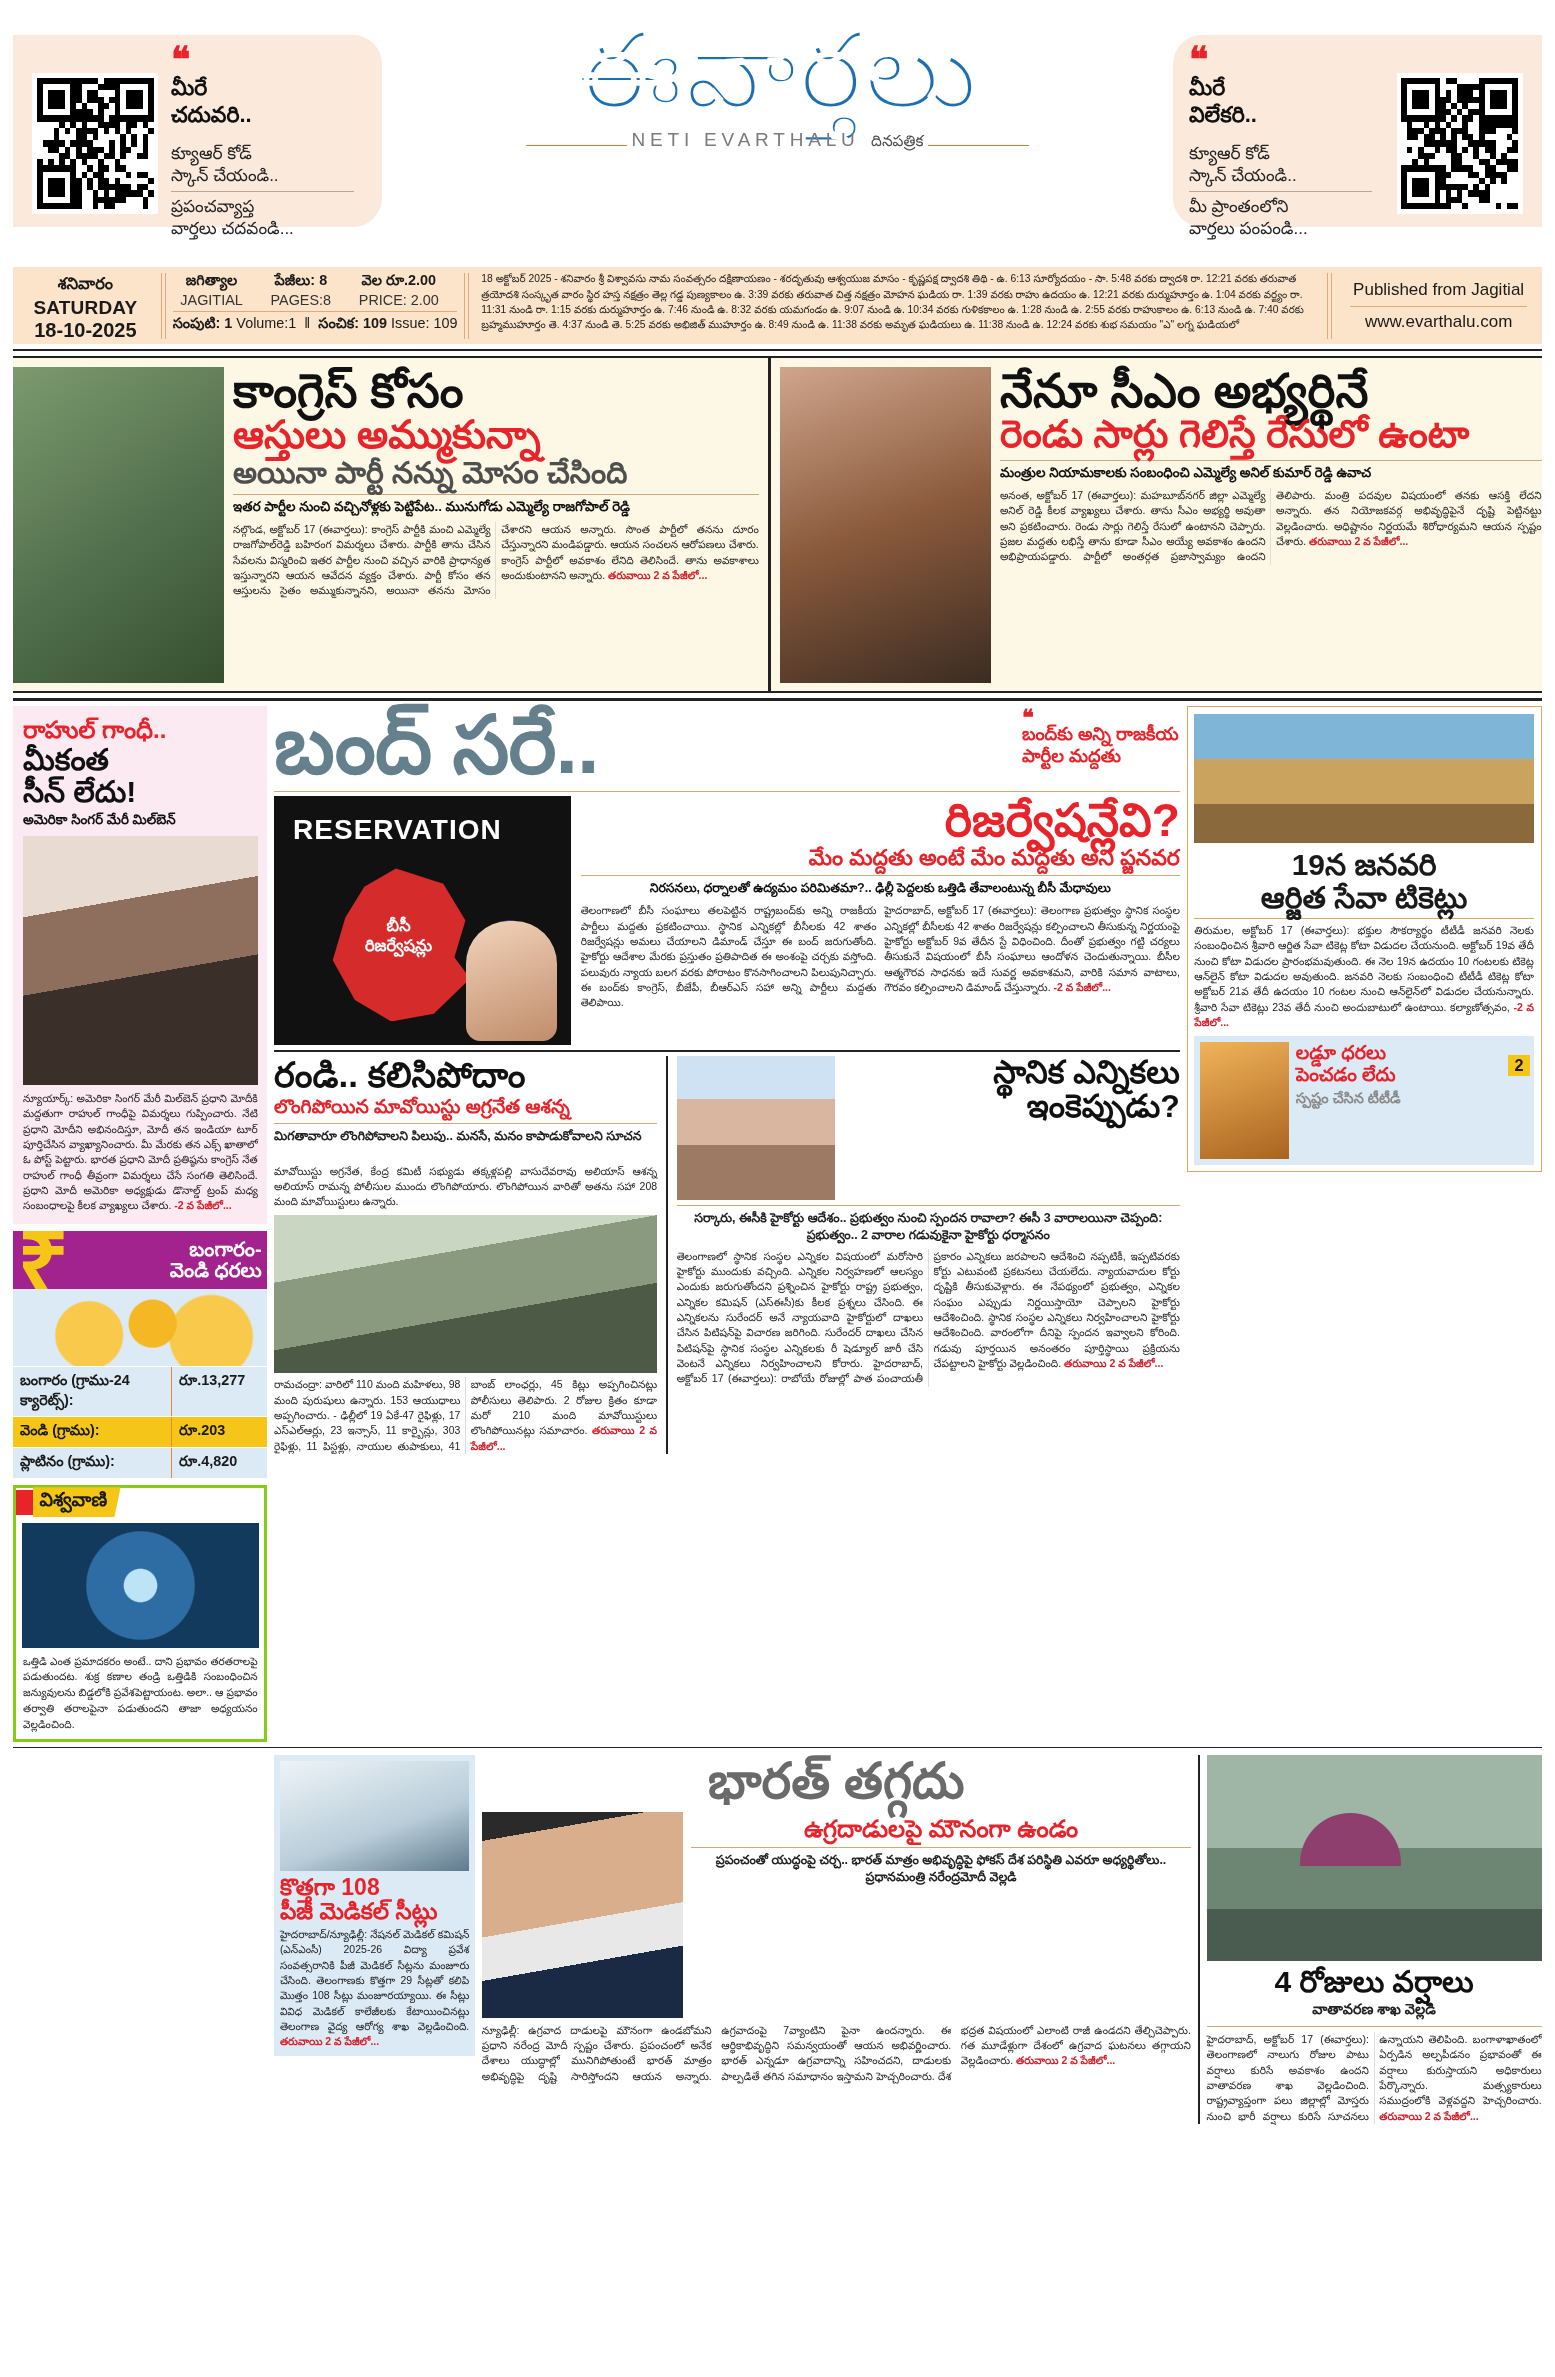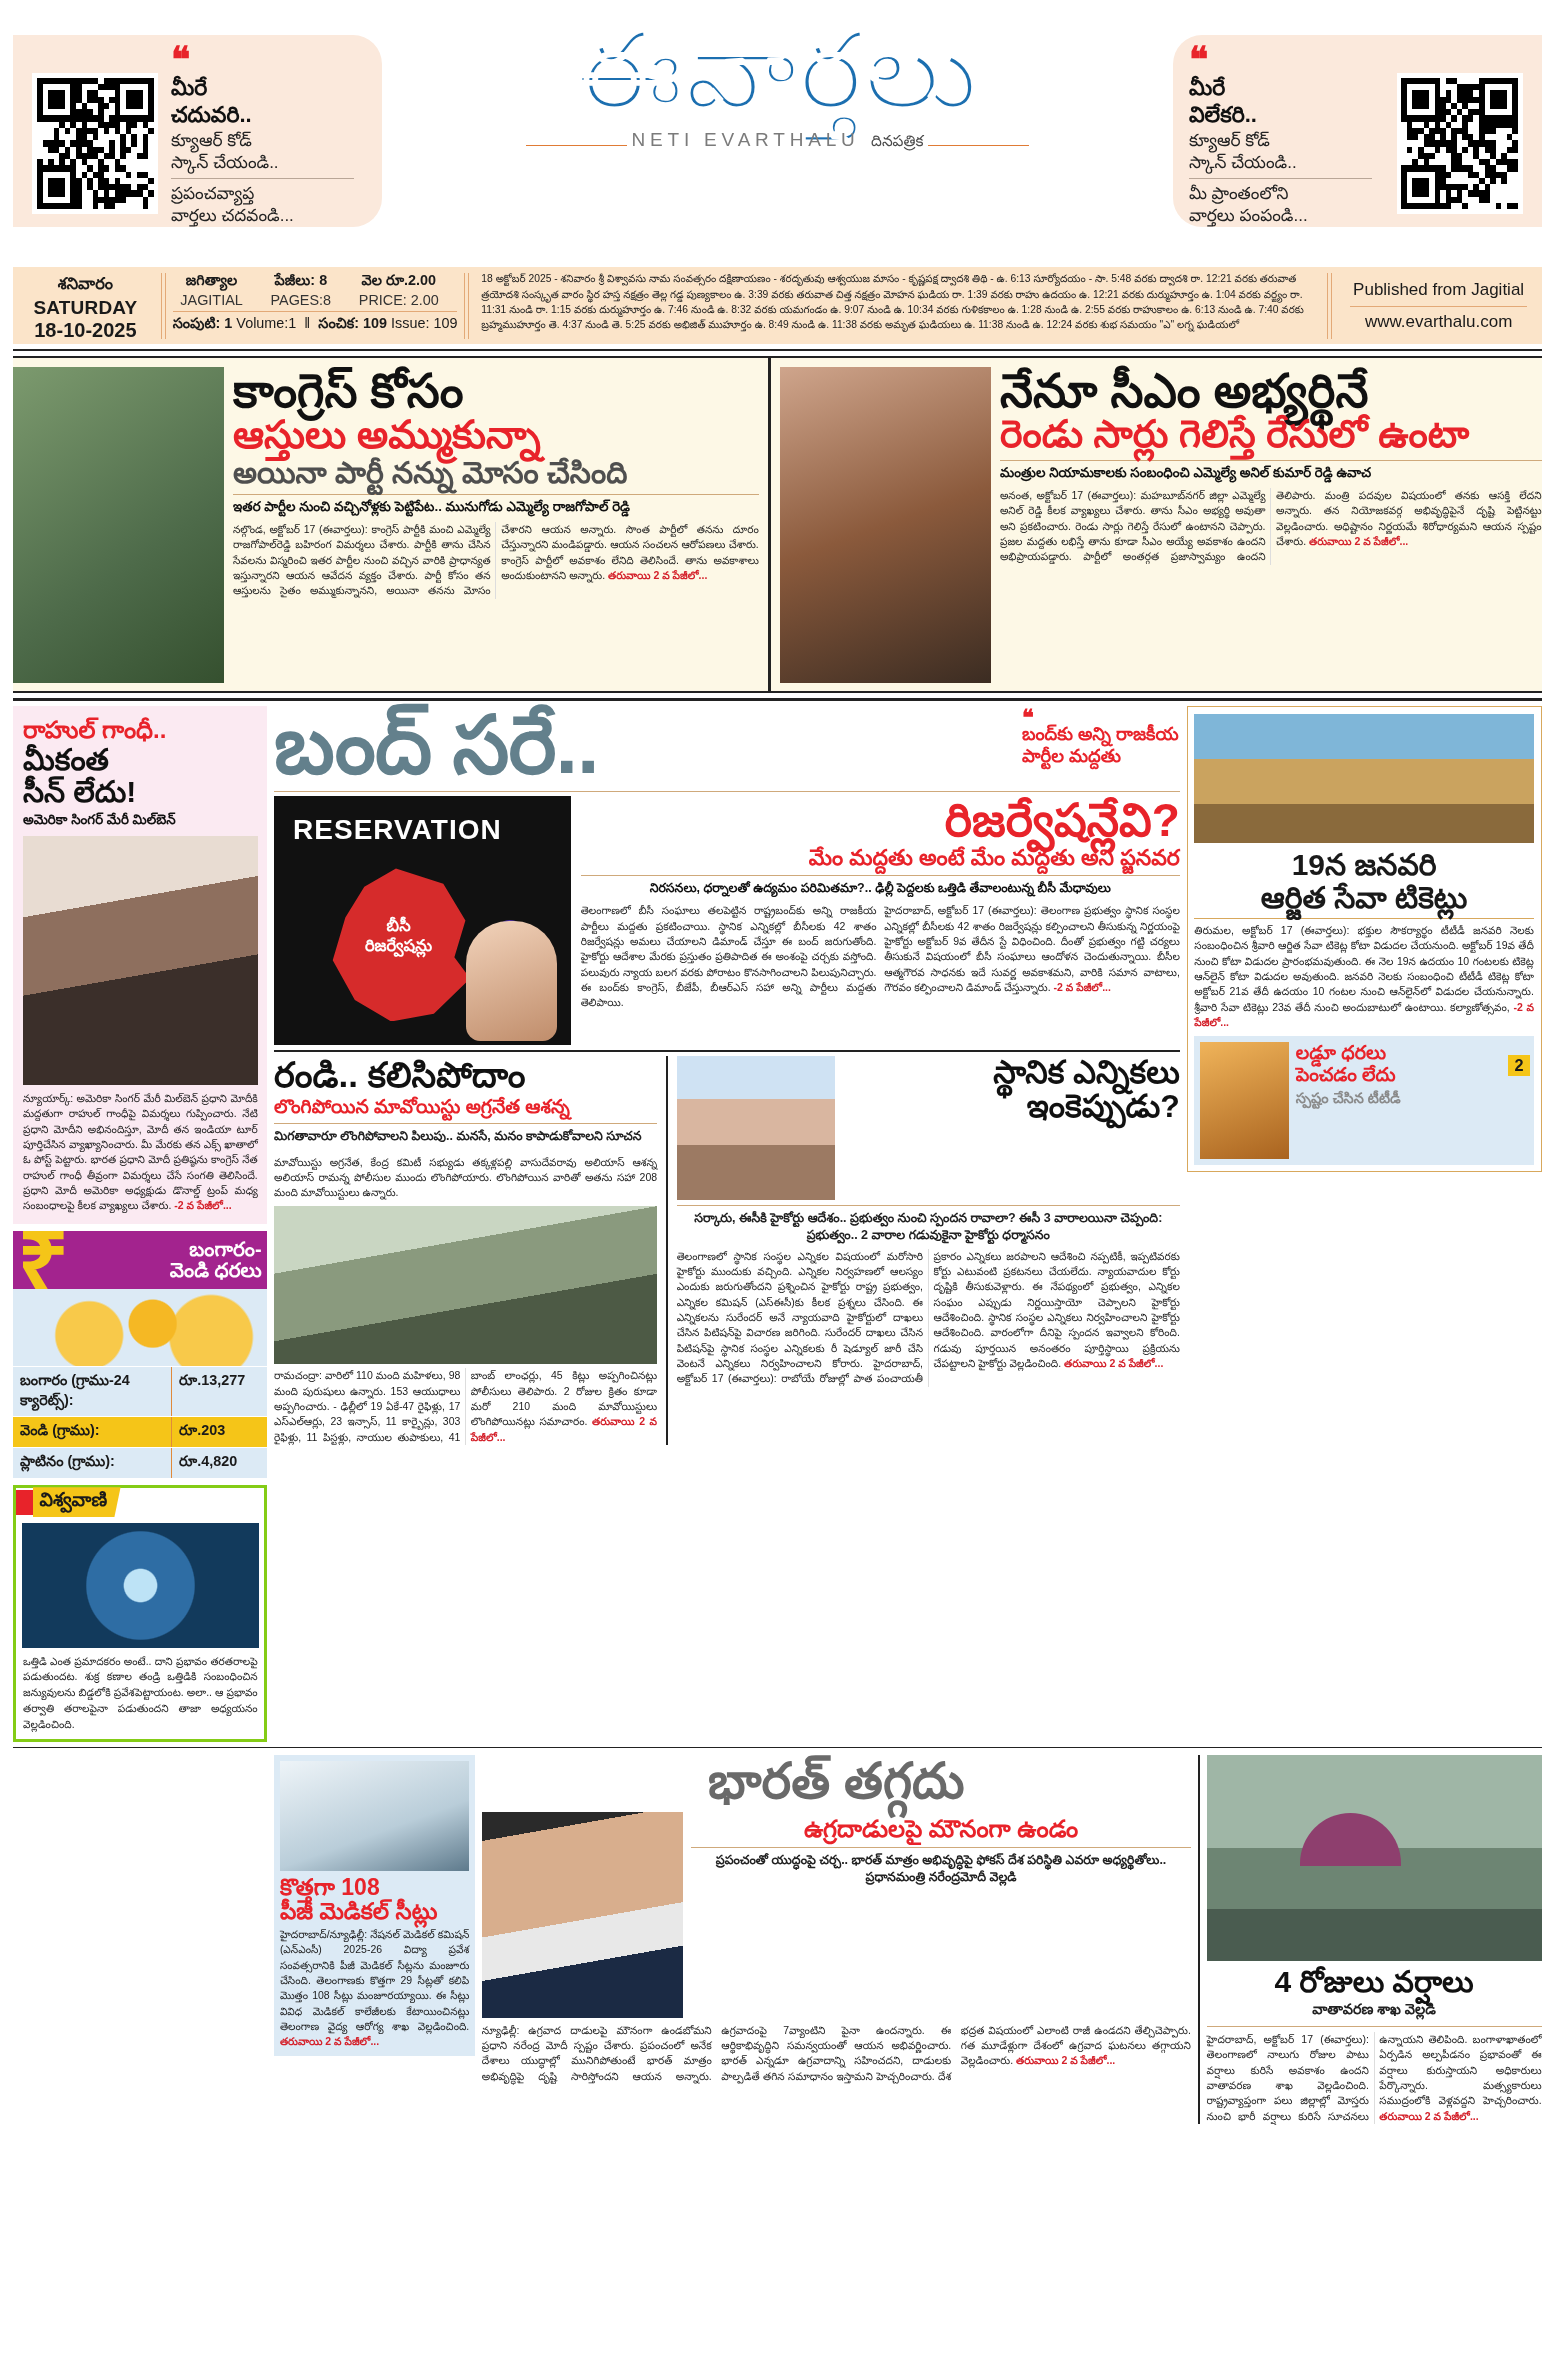--- a/index.html
+++ b/index.html
@@ -19,21 +19,21 @@
   .qr-box {
     background: #fbe9dc; border-radius: 0 29px 29px 0; padding: 12.5px 16.3px 12.5px 19px;
     display: flex; gap: 12.5px; width: 369px; height: 192px; align-items: flex-start; margin-top: 24px;
   }
   .qr-box.right { border-radius: 29px 0 0 29px; flex-direction: row-reverse; padding: 12.5px 19px 12.5px 16.3px; }
   .qr-img { width: 126px; height: 141px; background:#fff; padding: 4.8px; align-self:flex-end; }
   .qr-grid { width: 100%; height: 100%; display:grid; grid-template-columns: repeat(21,1fr); grid-template-rows: repeat(21,1fr); }
   .qr-grid i { background:#000; }
   .qr-text { flex: 1; display: flex; flex-direction: column; }
   .quote-marks { color: #e8232a; font-size: 36px; line-height: .7; font-weight: 700; letter-spacing: -2.9px; margin-bottom: 2.9px; }
-  .qr-lead { font-size: 22px; line-height: 1.22; font-weight: 600; color: #111; margin-bottom: 1px; }
+  .qr-lead { font-size: 22px; line-height: 1.22; font-weight: 600; color: #111; margin-bottom: 14px; }
   .qr-sub { font-size: 17px; line-height: 1.3; color:#222; }
   .qr-rule { height:1px; background:#b9a697; margin: 3.8px 0 3.8px; width: 94%; }
   .qr-sub2 { font-size: 17px; line-height: 1.3; color:#222; }
 
   .logo-wrap { flex: 1; text-align: center; padding-top: 6.7px; position: relative; }
   .logo-neti { font-size: 27px; color: #1c6fb0; font-weight: 700; letter-spacing: 0.5px; margin-bottom: -6.7px; }
   .logo-main { font-size: 108px; color: #1c6fb0; font-weight: 700; line-height: 1; letter-spacing: 1px;
                -webkit-text-stroke: 2.4px #ffffff; text-shadow: 0 0 0 #1c6fb0; }
   .logo-rule { display:flex; align-items:center; justify-content:center; gap:6.7px; margin-top: 4.8px; }
   .logo-rule .ln { width: 101px; height: 1.4px; background: #e07b35; }
@@ -1268,21 +1268,21 @@
       </div>
 
       <div class="hr-dark" style="height:1.4px"></div>
 
       <div style="display:flex;gap:8.6px;margin-top:4.8px">
         <div style="width:383px" class="story">
           <div class="h1">రండి.. కలిసిపోదాం</div>
           <div class="h2">లొంగిపోయిన మావోయిస్టు అగ్రనేత ఆశన్న</div>
           <div class="hr-thin"></div>
           <div class="h3">మిగతావారూ లొంగిపోవాలని పిలుపు.. మనసే, మనం కాపాడుకోవాలని సూచన</div>
-          <div class="body-col" style="margin-top:9px">మావోయిస్టు అగ్రనేత, కేంద్ర కమిటీ సభ్యుడు తక్కళ్లపల్లి వాసుదేవరావు అలియాస్ ఆశన్న అలియాస్ రామన్న పోలీసుల ముందు లొంగిపోయారు. లొంగిపోయిన వారితో అతను సహా 208 మంది మావోయిస్టులు ఉన్నారు.</div>
+          <div class="body-col" style="margin-top:18px">మావోయిస్టు అగ్రనేత, కేంద్ర కమిటీ సభ్యుడు తక్కళ్లపల్లి వాసుదేవరావు అలియాస్ ఆశన్న అలియాస్ రామన్న పోలీసుల ముందు లొంగిపోయారు. లొంగిపోయిన వారితో అతను సహా 208 మంది మావోయిస్టులు ఉన్నారు.</div>
           <div class="maoist-img" style="margin:4.8px 0"></div>
           <div class="body-col cols2">
             <span>రామచంద్రా: వారిలో 110 మంది మహిళలు, 98 మంది పురుషులు ఉన్నారు. 153 ఆయుధాలు అప్పగించారు. - ఢిల్లీలో 19 ఏకే-47 రైఫిళ్లు, 17 ఎస్ఎల్ఆర్లు, 23 ఇన్సాస్, 11 కార్బైన్లు, 303 రైఫిళ్లు, 11 పిస్టళ్లు, నాయుల తుపాకులు, 41 బాంబ్ లాంఛర్లు, 45 కిట్లు అప్పగించినట్లు పోలీసులు తెలిపారు. 2 రోజుల క్రితం కూడా మరో 210 మంది మావోయిస్టులు లొంగిపోయినట్లు సమాచారం.</span>
             <span class="cont">తరువాయి 2 వ పేజీలో...</span>
           </div>
         </div>
 
         <div style="width:2.4px;background:#222"></div>
 
         <div style="flex:1" class="story">

